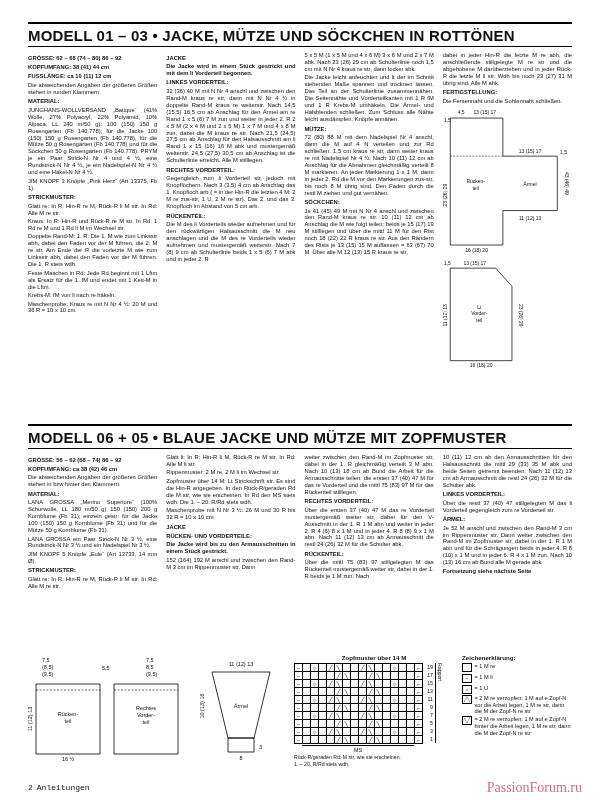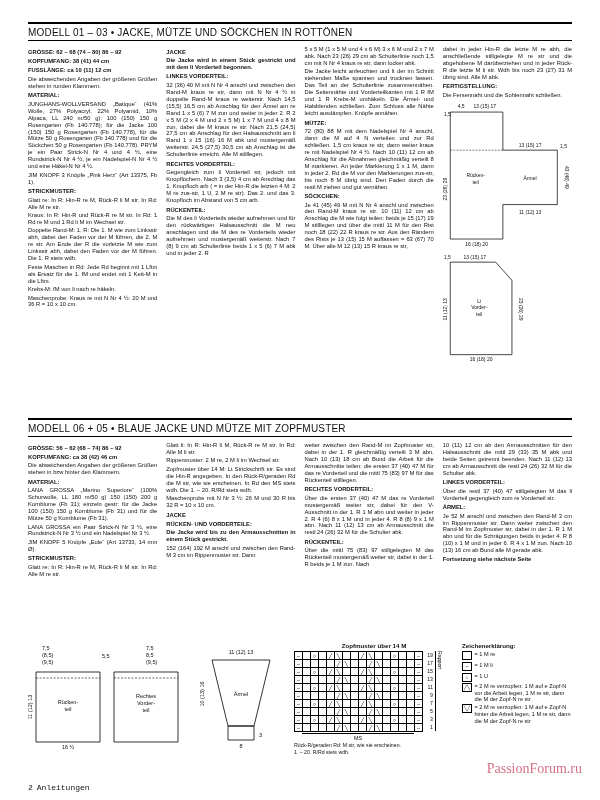--- a/index.html
+++ b/index.html
@@ -1,20 +1,20 @@
 <!DOCTYPE html>
 <html><head>
 <meta charset="utf-8">
 <style>
   html,body{margin:0;padding:0;background:#e8e8e8;}
   .page{width:600px;height:800px;background:#fff;margin:0 auto;position:relative;
         box-sizing:border-box;padding:22px 28px 10px;overflow:hidden;
         font-family:"Liberation Sans", sans-serif;color:#111;}
   .sec-head{border-top:2.5px solid #000;border-bottom:1px solid #000;
-            font-weight:normal;font-size:10px;padding:2.5px 0 2.5px;letter-spacing:.2px;}
+            font-weight:bold;font-size:15px;padding:2.5px 0 2.5px;letter-spacing:.2px;}
   .cols{display:flex;gap:9px;margin-top:5px;}
   .col{flex:1 1 0;min-width:0;font-size:5.8px;line-height:1.2;text-align:justify;}
   .col p{margin:0 0 1.5px;}
   .col .h{font-weight:bold;margin-top:2.5px;text-align:left;}
   .col .b{font-weight:bold;}
   .cols1{height:372px;overflow:hidden;}
   .cols2{height:196px;overflow:hidden;margin-bottom:4px;}
   .schematic{margin-top:4px;}
   svg{display:block;}
   svg text{font-size:5.5px;fill:#111;font-family:"Liberation Sans",sans-serif;}
@@ -35,21 +35,21 @@
   .zms{width:128px;text-align:center;font-size:5.4px;}
   .znote{font-size:5.2px;line-height:1.2;margin-top:1px;}
   .legend{flex:1;font-size:5.6px;line-height:1.18;}
   .legend-title{font-weight:bold;font-size:6.2px;margin-bottom:2px;}
   .lrow{display:flex;margin-bottom:1.6px;}
   .lsym{flex:none;min-width:7px;height:7px;border:0.8px solid #000;font-size:4.8px;
         line-height:7px;text-align:center;margin-right:2.5px;padding:0 .5px;}
   .ltext{text-align:left;}
   .footer{position:absolute;left:28px;bottom:8px;font-size:8px;font-family:Liberation Mono, monospace;}
   .footer .num{margin-right:4px;}
-  .watermark{position:absolute;right:18px;bottom:23px;font-size:14px;color:#cf6079;
+  .watermark{position:absolute;right:18px;bottom:4px;font-size:14px;color:#cf6079;
              font-family:"Liberation Serif",serif;opacity:.9;}
   .schemA,.schemB{flex:none;}
 </style>
 </head>
 <body>
 
 <div class="page">
 
   <div class="sec-head">MODELL 01 – 03 • JACKE, MÜTZE UND SÖCKCHEN IN ROTTÖNEN</div>
 

